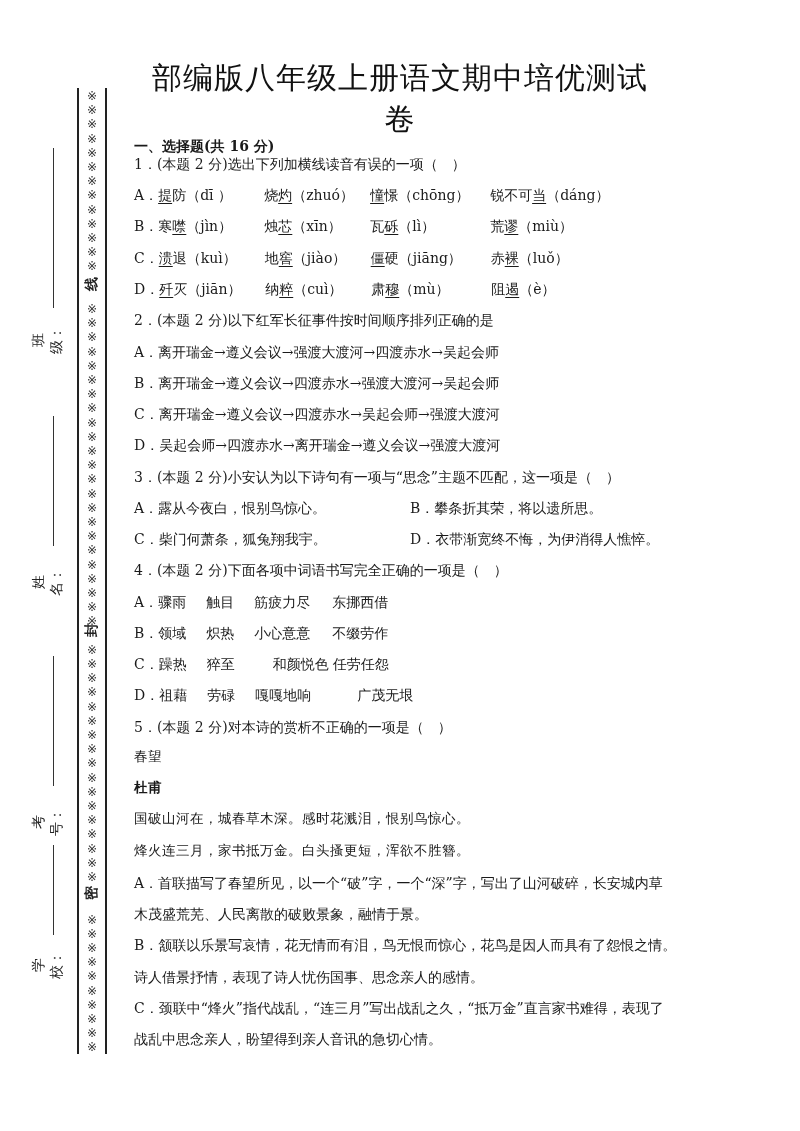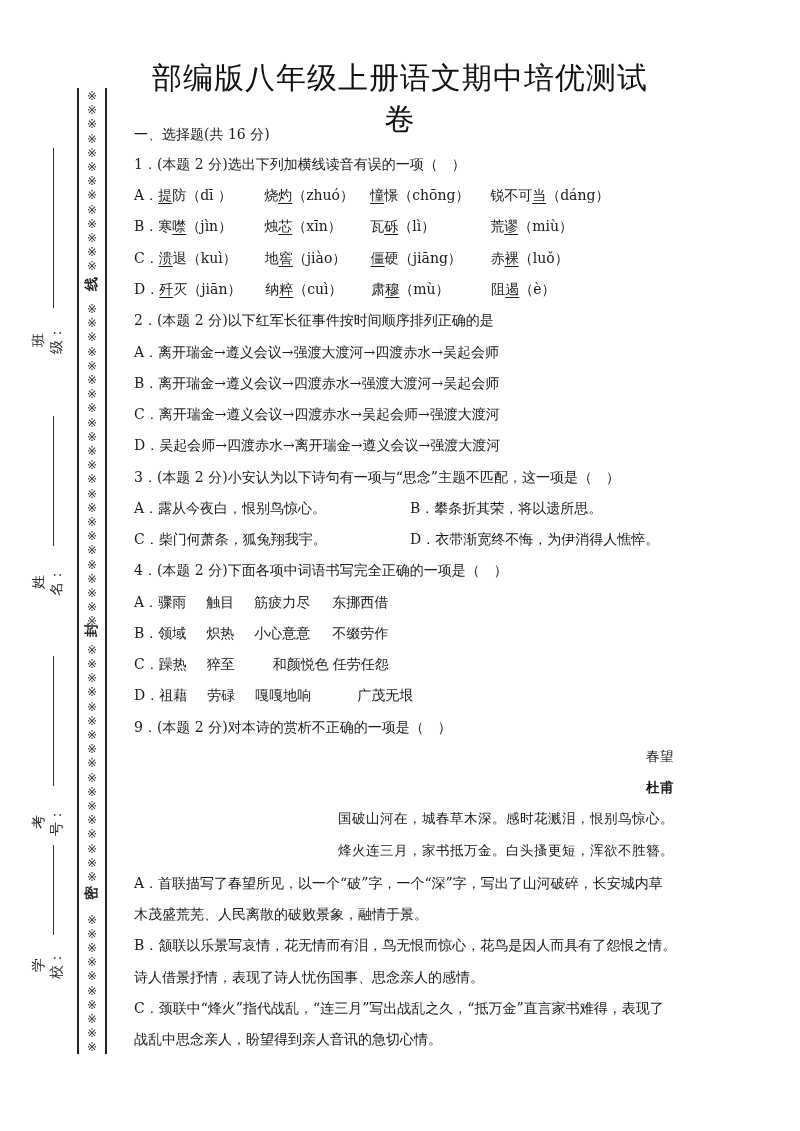--- a/index.html
+++ b/index.html
@@ -8,24 +8,24 @@
       font-family: "DejaVu Serif", "Liberation Serif", serif;
       color: #1a1a1a;
     }
     .title {
       position: absolute; left: 140px; top: 58px; width: 520px;
       text-align: center; font-family: "DejaVu Sans", "Liberation Sans", sans-serif;
       font-size: 30px; letter-spacing: 1px; color: #111;
     }
     .content { position: absolute; left: 134px; top: 120px; width: 540px; font-size: 14px; }
     .line { position: absolute; left: 0; white-space: nowrap; font-size: 14px; line-height: 20px; }
-    .section { font-weight: normal; }
+    .section { font-weight: bold; margin-top: 12px; }
     .u { text-decoration: underline; text-underline-offset: 3px; }
     .opt { display: inline-block; }
-    .poem { position: absolute; left: 0; width: 540px; text-align: right; font-family: "DejaVu Serif", serif; font-size: 13.5px; letter-spacing: 0.5px; }
+    .poem { position: absolute; left: 0; width: 540px; text-align: left; font-family: "DejaVu Serif", serif; font-size: 13.5px; letter-spacing: 0.5px; }
 
     
     .margin-line { position: absolute; width: 1.5px; background: #222; top: 88px; height: 966px; }
     .stars { position: absolute; left: 80px; top: 88px; width: 24px; height: 966px; }
     .star { position: absolute; left: 0; width: 24px; text-align: center; font-size: 12px; line-height: 12px; color: #333; font-family: "DejaVu Sans", sans-serif; }
     .seal { position: absolute; left: 0; width: 24px; text-align: center; font-size: 14px; font-weight: bold; color: #222; transform: rotate(-90deg); font-family: "DejaVu Sans", sans-serif;}
     .vlabel {
       position: absolute; left: 28px; transform: rotate(-90deg); transform-origin: center;
       font-size: 14px; color: #222; width: 40px; text-align: center; font-family: "DejaVu Sans", sans-serif;
     }
@@ -139,21 +139,21 @@
   <div class="line" style="top:378px;left:276px;">B．攀条折其荣，将以遗所思。</div>
   <div class="line" style="top:409px;">C．柴门何萧条，狐兔翔我宇。</div>
   <div class="line" style="top:409px;left:276px;">D．衣带渐宽终不悔，为伊消得人憔悴。</div>
 
   <div class="line" style="top:440px;">4．(本题 2 分)下面各项中词语书写完全正确的一项是（　）</div>
   <div class="line" id="q4A" style="top:472px;"><span>A．</span><span class="opt" style="min-width: 44px; margin-right: 4px;">骤雨</span><span class="opt" style="min-width: 44px; margin-right: 4px;">触目</span><span class="opt" style="min-width: 74px; margin-right: 4px; font-family: Liberation Mono, monospace;">筋疲力尽</span><span class="opt" style="min-width: 80px; margin-right: 4px;">东挪西借</span></div>
   <div class="line" id="q4B" style="top:503px;"><span>B．</span><span class="opt" style="min-width: 44px; margin-right: 4px;">领域</span><span class="opt" style="min-width: 44px; margin-right: 4px;">炽热</span><span class="opt" style="min-width: 74px; margin-right: 4px;">小心意意</span><span class="opt" style="min-width: 80px; margin-right: 4px;">不缀劳作</span></div>
   <div class="line" id="q4C" style="top:534px;"><span>C．</span><span class="opt" style="min-width: 44px; margin-right: 4px;">躁热</span><span class="opt" style="min-width: 44px; margin-right: 4px;">猝至</span><span class="opt" style="min-width: 74px; margin-right: 4px; text-align: right;">和颜悦色</span><span class="opt" style="min-width: 80px; margin-right: 4px;">任劳任怨</span></div>
   <div class="line" id="q4D" style="top:565px;"><span>D．</span><span class="opt" style="min-width: 44px; margin-right: 4px;">祖藉</span><span class="opt" style="min-width: 44px; margin-right: 4px;">劳碌</span><span class="opt" style="min-width: 74px; margin-right: 4px;">嘎嘎地响</span><span class="opt" style="min-width: 80px; margin-right: 4px; margin-left: 24px;">广茂无垠</span></div>
 
-  <div class="line" style="top:597px;">9．(本题 2 分)对本诗的赏析不正确的一项是（　）</div>
+  <div class="line" style="top:597px;">5．(本题 2 分)对本诗的赏析不正确的一项是（　）</div>
   <div class="poem" style="top:628px;">春望</div>
   <div class="poem" style="top:659px;font-weight:bold;">杜甫</div>
   <div class="poem" style="top:690px;">国破山河在，城春草木深。感时花溅泪，恨别鸟惊心。</div>
   <div class="poem" style="top:722px;">烽火连三月，家书抵万金。白头搔更短，浑欲不胜簪。</div>
 
   <div class="line" style="top:753px;">A．首联描写了春望所见，以一个“破”字，一个“深”字，写出了山河破碎，长安城内草</div>
   <div class="line" style="top:784px;">木茂盛荒芜、人民离散的破败景象，融情于景。</div>
   <div class="line" style="top:815px;">B．颔联以乐景写哀情，花无情而有泪，鸟无恨而惊心，花鸟是因人而具有了怨恨之情。</div>
   <div class="line" style="top:847px;">诗人借景抒情，表现了诗人忧伤国事、思念亲人的感情。</div>
   <div class="line" style="top:878px;">C．颈联中“烽火”指代战乱，“连三月”写出战乱之久，“抵万金”直言家书难得，表现了</div>

